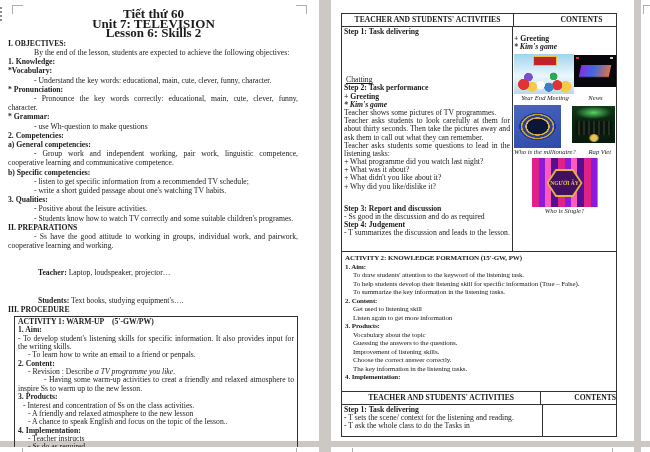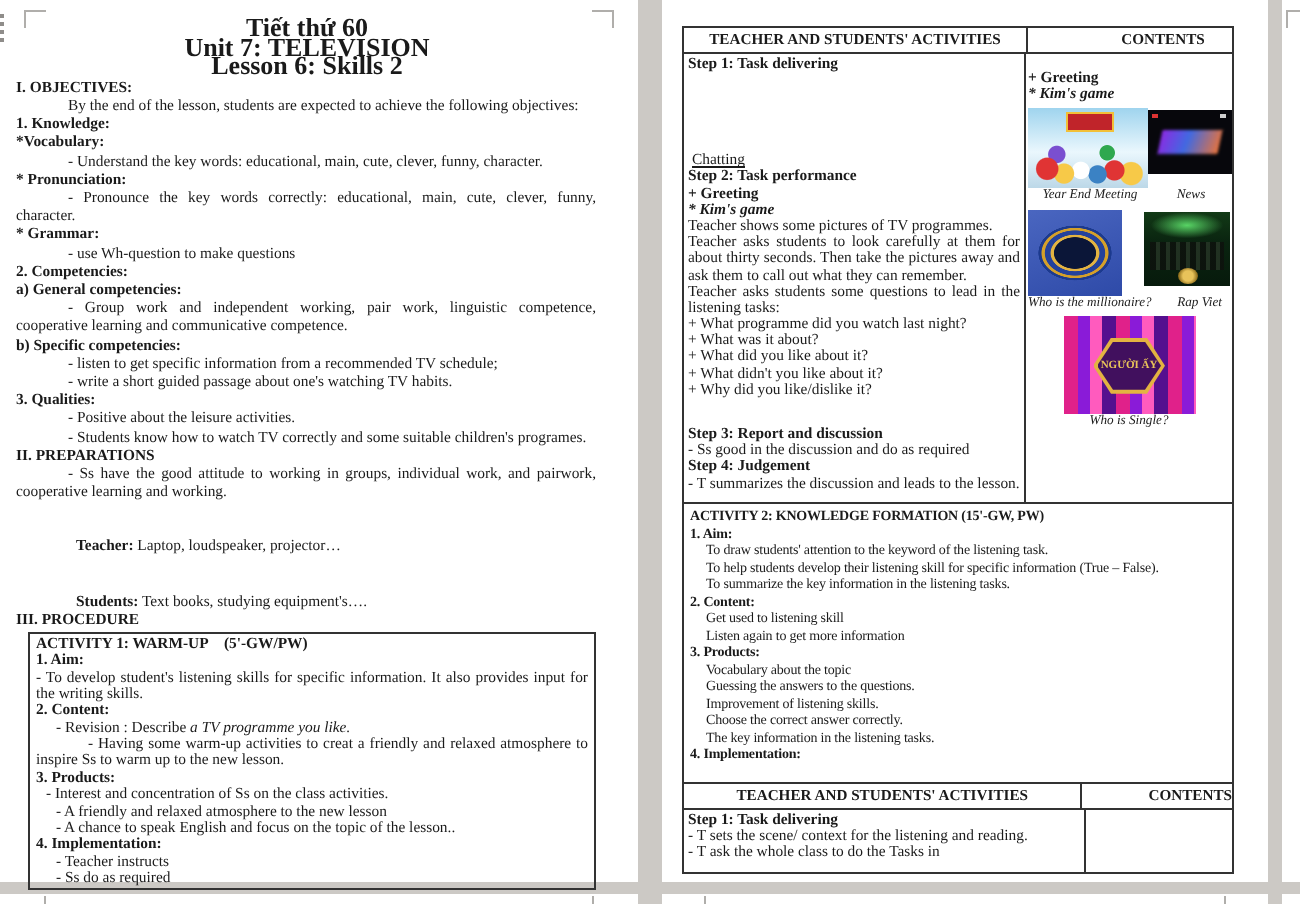--- a/index.html
+++ b/index.html
@@ -136,20 +136,21 @@
       <div class="ln hb">II. PREPARATIONS</div>
       <div class="ln j">- Ss have the good attitude to working in groups, individual work, and pairwork, cooperative learning and working.</div>
       <div class="ln li2"><b>Teacher:</b> Laptop, loudspeaker, projector…</div>
       <div class="ln li2"><b>Students:</b> Text books, studying equipment's….</div>
       <div class="ln hb">III. PROCEDURE</div>
     </div>
   <div class="box">
       <div class="ln hb">ACTIVITY 1: WARM-UP&nbsp;&nbsp;&nbsp;&nbsp;(5'-GW/PW)</div>
       <div class="ln hb">1. Aim:</div>
       <div class="ln jn">- To develop student's listening skills for specific information. It also provides input for the writing skills.</div>
+      <div class="ln li">- To learn how to write an email to a friend or penpals.</div>
       <div class="ln hb">2. Content:</div>
       <div class="ln li">- Revision : Describe <i>a TV programme you like.</i></div>
       <div class="ln j">- Having some warm-up activities to creat a friendly and relaxed atmosphere to inspire Ss to warm up to the new lesson.</div>
       <div class="ln hb">3. Products:</div>
       <div class="ln li0">- Interest and concentration of Ss on the class activities.</div>
       <div class="ln li">- A friendly and relaxed atmosphere to the new lesson</div>
       <div class="ln li">- A chance to speak English and focus on the topic of the lesson..</div>
       <div class="ln hb">4. Implementation:</div>
       <div class="ln li">- Teacher instructs</div>
       <div class="ln li">- Ss do as required</div>
@@ -167,21 +168,20 @@
           <div class="ln hb">Step 1: Task delivering</div>
           <div class="ln u">Chatting</div>
           <div class="ln hb">Step 2: Task performance</div>
           <div class="ln hb">+ Greeting</div>
           <div class="ln hbi">* Kim's game</div>
           <div class="ln jn">Teacher shows some pictures of TV programmes.</div>
           <div class="ln jn">Teacher asks students to look carefully at them for about thirty seconds. Then take the pictures away and ask them to call out what they can remember.</div>
           <div class="ln jn">Teacher asks students some questions to lead in the listening tasks:</div>
           <div class="ln jn">+ What programme did you watch last night?</div>
           <div class="ln">+ What was it about?</div>
-          <div class="ln">+ What did you like about it?</div>
           <div class="ln">+ What didn't you like about it?</div>
           <div class="ln">+ Why did you like/dislike it?</div>
           <div class="ln bk2"></div>
           <div class="ln hb">Step 3: Report and discussion</div>
           <div class="ln">- Ss good in the discussion and do as required</div>
           <div class="ln hb">Step 4: Judgement</div>
           <div class="ln jn">- T summarizes the discussion and leads to the lesson.</div>
         </div>
       <div class="t1c">
         <div>

